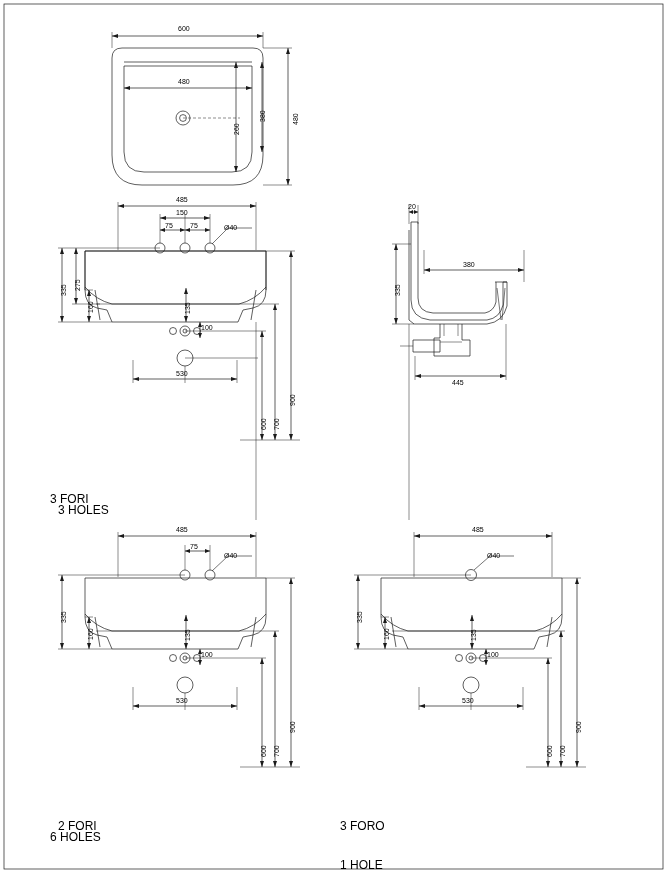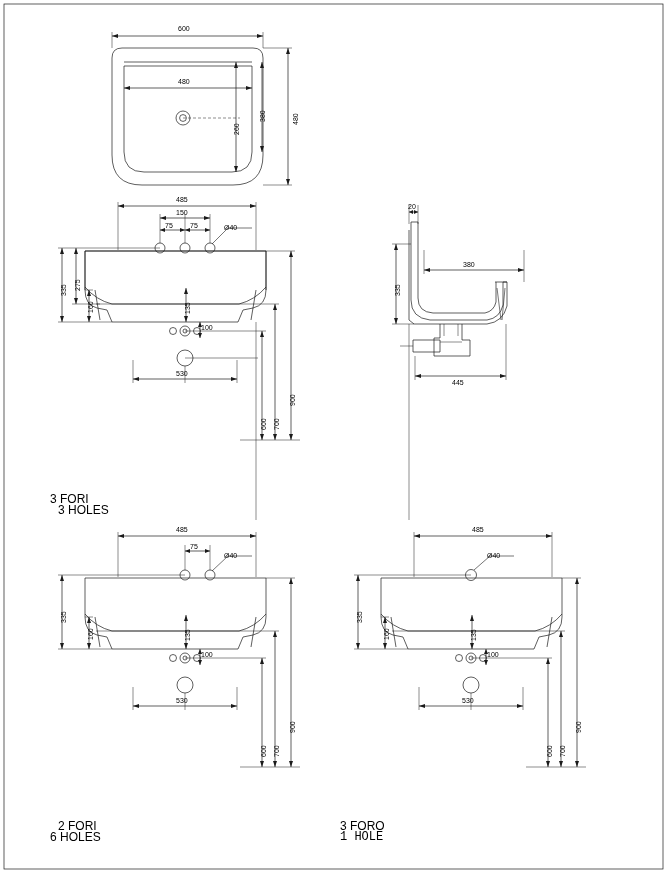--- a/index.html
+++ b/index.html
@@ -268,15 +268,15 @@
 <div class="lbl" style="left:487px;top:552px;">Ø40</div>
 <div class="lbl v" style="left:356px;top:623px;">335</div>
 <div class="lbl v" style="left:383px;top:640px;">160</div>
 <div class="lbl v" style="left:470px;top:641px;">135</div>
 <div class="lbl" style="left:487px;top:651px;">100</div>
 <div class="lbl" style="left:462px;top:697px;">530</div>
 <div class="lbl v" style="left:546px;top:757px;">600</div>
 <div class="lbl v" style="left:559px;top:757px;">700</div>
 <div class="lbl v" style="left:575px;top:733px;">900</div>
 <div class="cap" style="left:340px;top:821px;">3 FORO</div>
-<div class="cap" style="left:340px;top:832px;font-family:Liberation Mono, monospace;">1 HOLE</div>
+<div class="cap" style="left:340px;top:860px;">1 HOLE</div>
 
 </div>
 
 </body></html>

